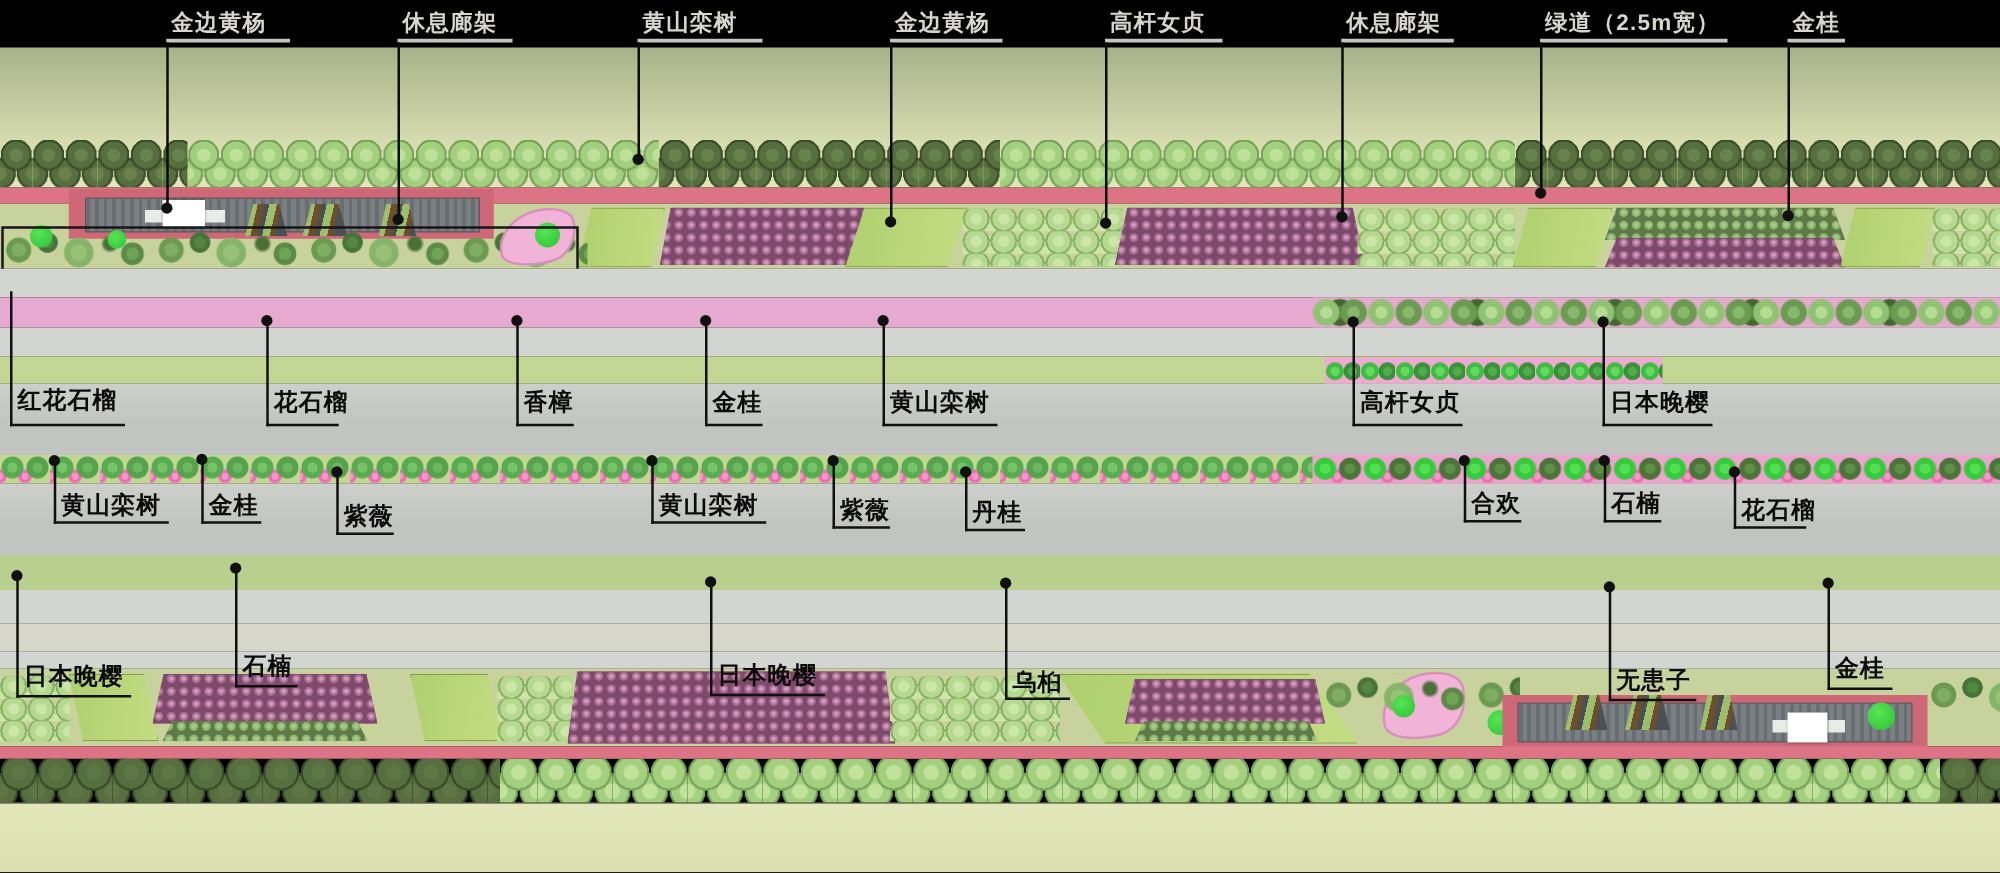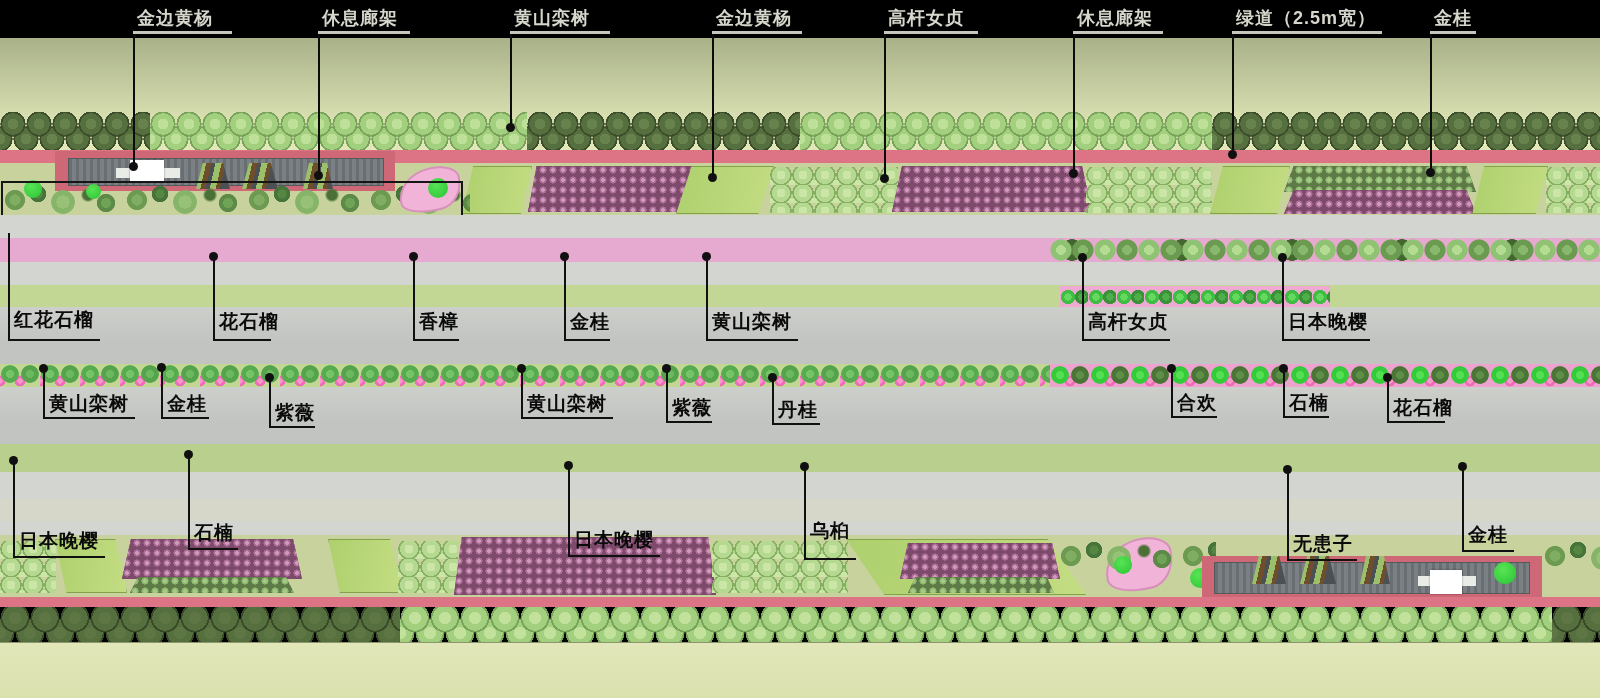--- a/index.html
+++ b/index.html
@@ -387,21 +387,21 @@
   </div>
   <div class="co" style="left:568px;top:466px;height:91px;">
     <i class="dot"></i>
       <span class="vl"></span>
     <b class="txt" style="bottom:4px;">日本晚樱</b>
     <span class="ul" style="width:92px;"></span>
   </div>
   <div class="co" style="left:804px;top:467px;height:93px;">
     <i class="dot"></i>
       <span class="vl"></span>
-    <b class="txt" style="bottom:16px;">乌桕</b>
+    <b class="txt" style="bottom:1px;">乌桕</b>
     <span class="ul" style="width:52px;"></span>
   </div>
   <div class="co" style="left:1287px;top:470px;height:91px;">
     <i class="dot"></i>
       <span class="vl"></span>
     <b class="txt" style="bottom:4px;">无患子</b>
     <span class="ul" style="width:70px;"></span>
   </div>
   <div class="co" style="left:1462px;top:467px;height:85px;">
     <i class="dot"></i>

